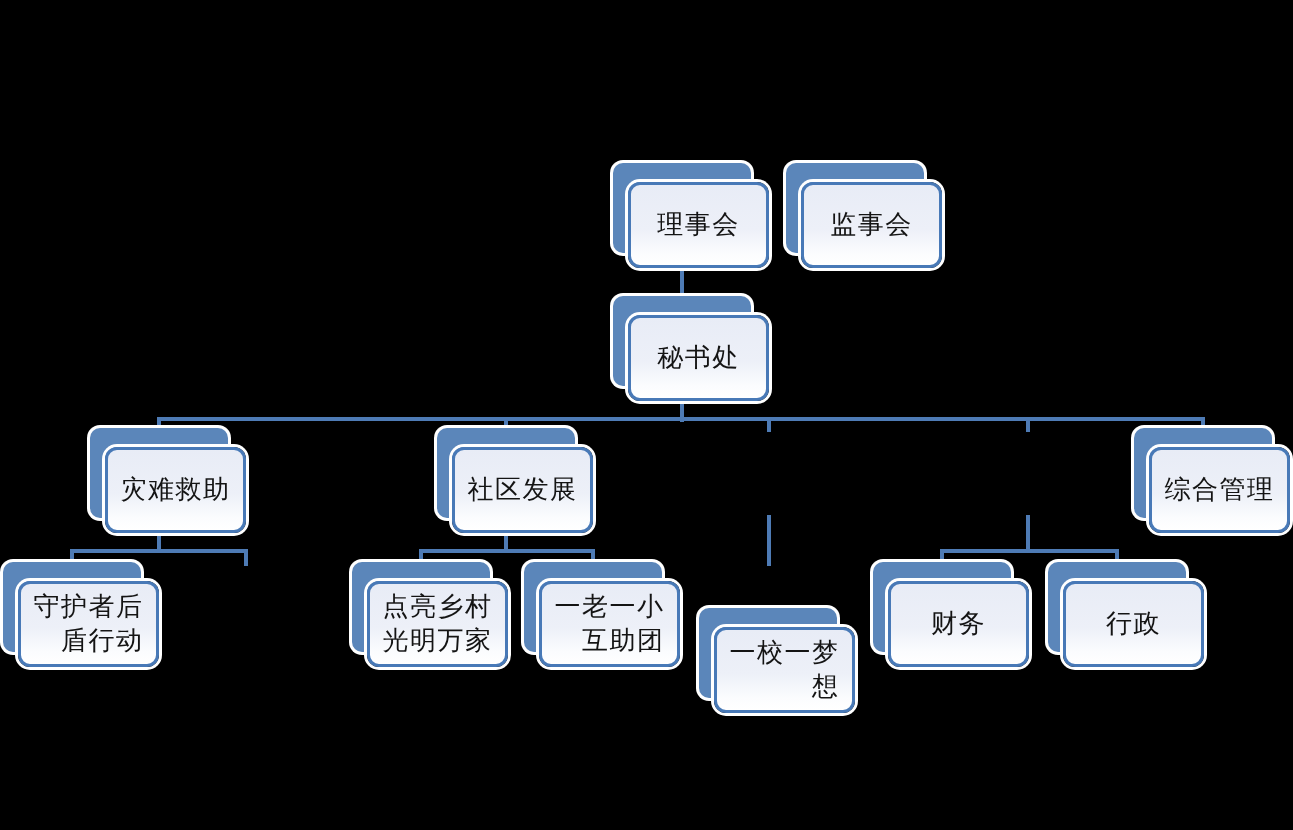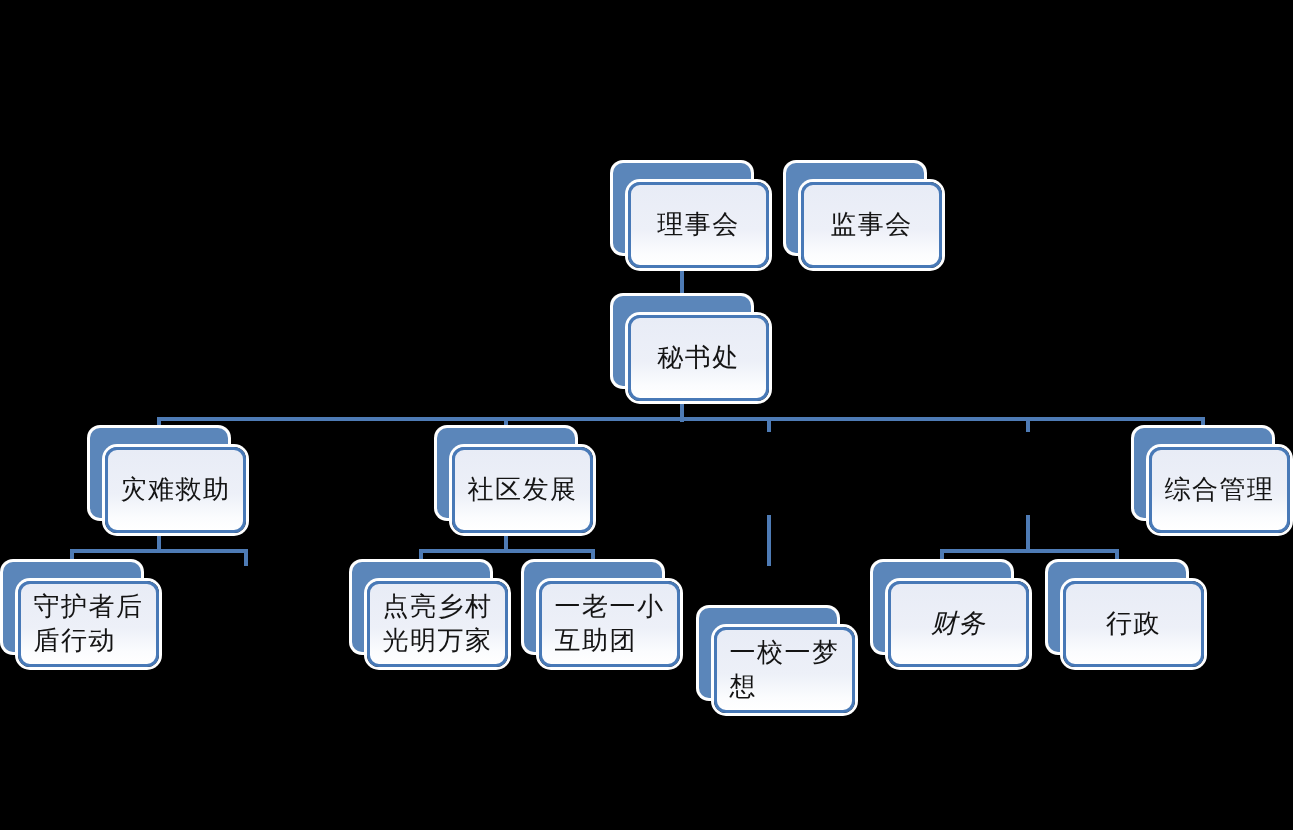--- a/index.html
+++ b/index.html
@@ -53,21 +53,21 @@
     box-shadow: 0 0 0 3px #ffffff;
     display: flex;
     align-items: center;
     justify-content: center;
   }
   .node .node-label {
     font-size: 26px;
     line-height: 1.3;
     letter-spacing: 1.5px;
     color: #141414;
-    text-align: left;
+    text-align: right;
     white-space: pre-line;
   }
 </style>
 </head>
 <body>
 
 <div class="canvas">
 
   <div class="line" style="left:680px; top:255px; width:4px; height:48px;"></div>
 
@@ -166,21 +166,21 @@
   </div>
 
   <div class="node" style="left:699px; top:562px;margin-top:46px;">
     <div class="back"></div>
     <div class="front">
       <span class="node-label">一校一梦
 想</span>
     </div>
   </div>
 
-  <div class="node" style="left:873px; top:562px;font-style:italic;">
+  <div class="node" style="left:873px; top:562px;">
     <div class="back"></div>
     <div class="front">
       <span class="node-label">财务</span>
     </div>
   </div>
 
   <div class="node" style="left:1048px; top:562px;">
     <div class="back"></div>
     <div class="front">
       <span class="node-label">行政</span>

